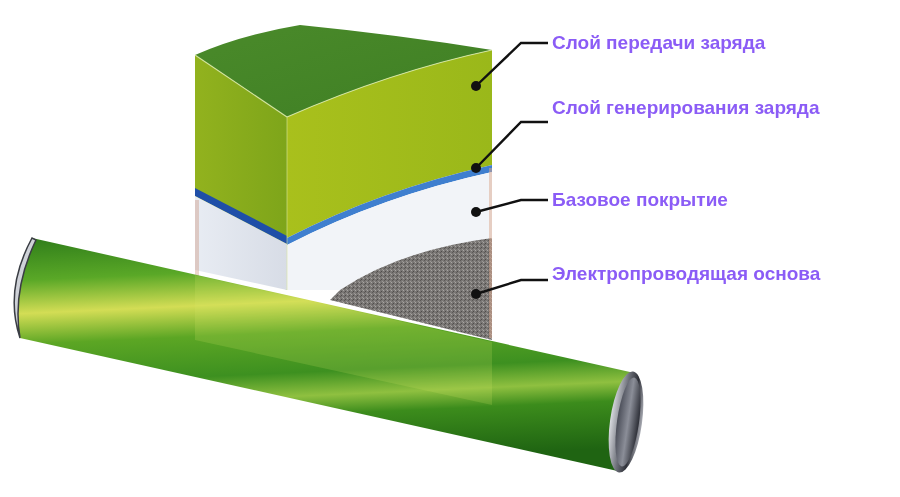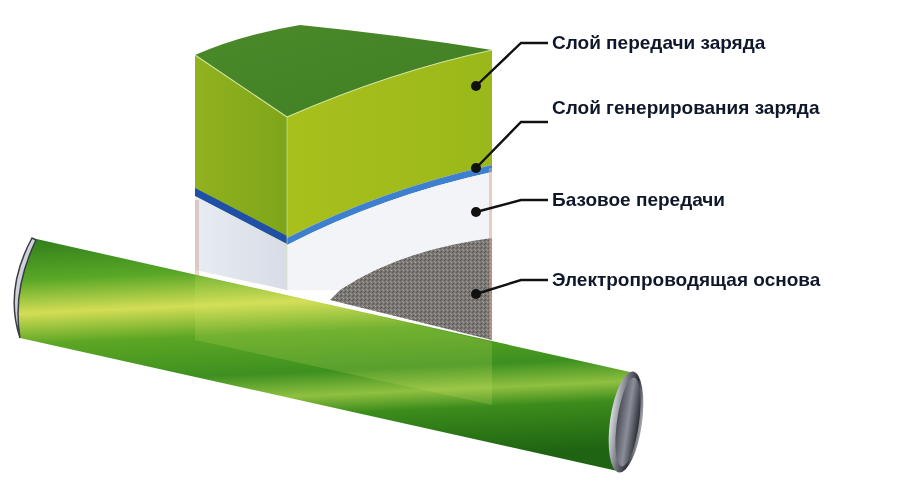--- a/index.html
+++ b/index.html
@@ -4,21 +4,21 @@
 <style>
   html, body { margin: 0; padding: 0; background: #ffffff; }
   body { width: 900px; height: 497px; position: relative; overflow: hidden; font-family: "Liberation Sans", sans-serif; }
   #art { position: absolute; left: 0; top: 0; }
   .label {
     position: absolute;
     left: 552px;
     font-family: "Liberation Sans", sans-serif;
     font-weight: bold;
     font-size: 19px;
-    color: #0f172a;
+    color: #8b5cf6;
     white-space: nowrap;
     line-height: 22px;
   }
 </style>
 </head>
 <body>
 
 <svg id="art" width="900" height="497" viewBox="0 0 900 497" xmlns="http://www.w3.org/2000/svg">
   <defs>
     <linearGradient id="topGrad" x1="0" y1="0" x2="1" y2="1">
@@ -112,14 +112,14 @@
   <g fill="#111">
     <circle cx="476" cy="86" r="5"></circle>
     <circle cx="476" cy="168" r="5"></circle>
     <circle cx="476" cy="212" r="5"></circle>
     <circle cx="476" cy="294" r="5"></circle>
   </g>
 </svg>
 
 <div class="label" style="top:32px">Слой передачи заряда</div>
 <div class="label" style="top:97px">Слой генерирования заряда</div>
-<div class="label" style="top:189px">Базовое передачи</div>
-<div class="label" style="top:269px">Электропроводящая основа</div>
+<div class="label" style="top:189px">Базовое покрытие</div>
+<div class="label" style="top:263px">Электропроводящая основа</div>
 
 </body></html>

